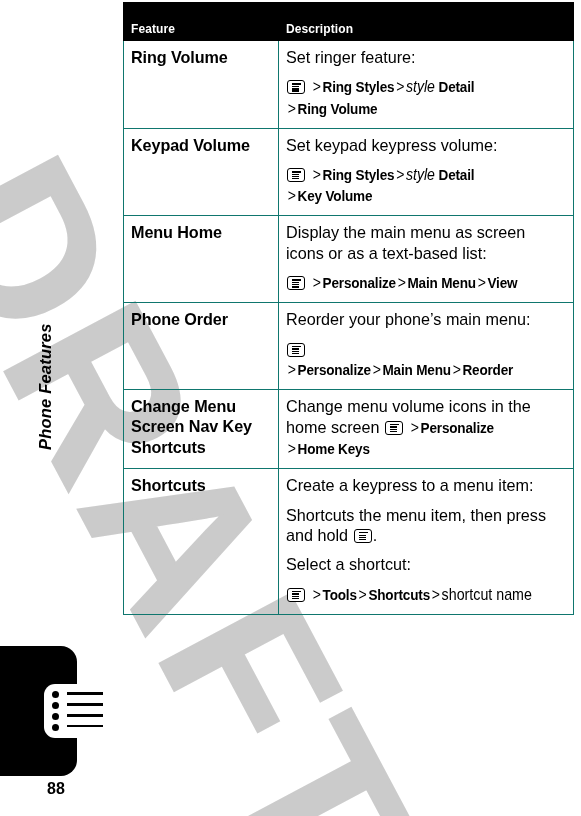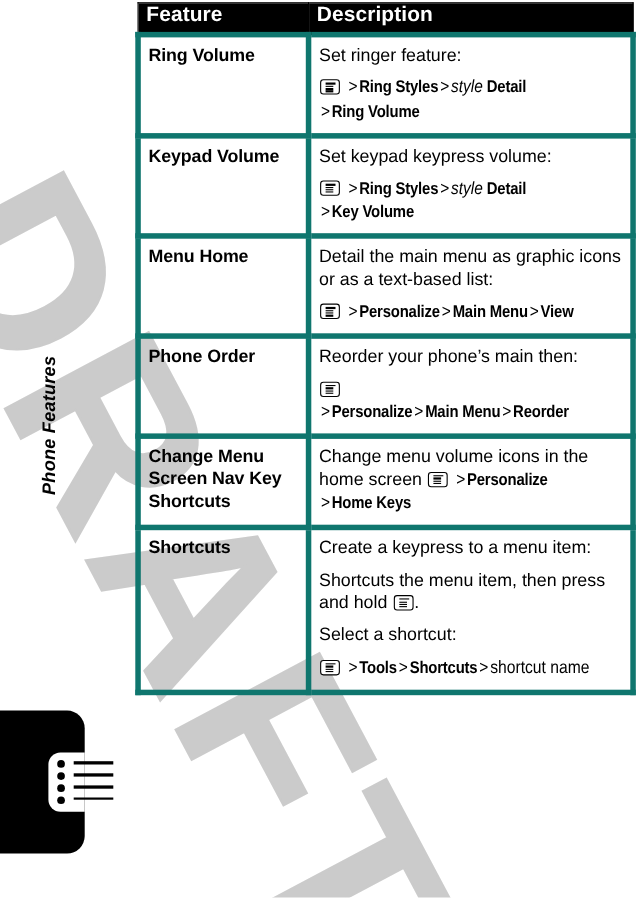--- a/index.html
+++ b/index.html
@@ -115,50 +115,50 @@
     background: #000;
   }
   .tab-lines i:nth-child(1){ top: 3px;  height: 3.4px; }
   .tab-lines i:nth-child(2){ top: 14px; height: 3.4px; }
   .tab-lines i:nth-child(3){ top: 25px; height: 3.4px; }
   .tab-lines i:nth-child(4){ top: 36px; height: 2.4px; }
 
   .page-number {
     position: absolute;
     left: 47px;
-    top: 760px;
+    top: 780px;
     font-size: 16px;
     font-weight: bold;
     color: #000;
   }
 
   
   .feature-table {
     position: absolute;
     left: 123px;
     top: 2px;
     width: 450px;
     border-collapse: collapse;
     z-index: 2;
     table-layout: fixed;
   }
   .feature-table th,
   .feature-table td {
-    border: 5px solid #0f766e;
+    border: 1px solid #0f766e;
     vertical-align: top;
     padding: 0;
   }
   .feature-table thead th {
     background: #000;
     color: #fff;
     border: 1px solid #000;
-    font-size: 19px;
+    font-size: 12px;
     font-weight: bold;
     text-align: left;
-    padding: 0 0 4px 7px;
+    padding: 19px 0 4px 7px;
     letter-spacing: 0.1px;
   }
   .col-feature { width: 155px; }
   .col-desc    { width: 295px; }
 
   td.cell-feature {
     font-size: 16.2px;
     font-weight: bold;
     line-height: 1.24;
     padding: 6px 6px 8px 7px;
@@ -301,34 +301,34 @@
             <span class="sep">&gt;</span><span>Key Volume</span>
           </span>
         </p>
       </td>
     </tr>
 
 
     <tr>
       <td class="cell-feature">Menu Home</td>
       <td class="cell-desc">
-        <p>Detail the main menu as graphic icons or as a text-based list:</p>
+        <p>Display the main menu as screen icons or as a text-based list:</p>
         <p>
           <span class="menu-icon"><b></b><b></b><b></b><b></b></span>
           <span class="path">
             <span class="sep">&gt;</span><span>Personalize</span><span class="sep">&gt;</span><span>Main Menu</span><span class="sep">&gt;</span><span>View</span>
           </span>
         </p>
       </td>
     </tr>
 
     <tr>
       <td class="cell-feature">Phone Order</td>
       <td class="cell-desc">
-        <p>Reorder your phone’s main then:</p>
+        <p>Reorder your phone’s main menu:</p>
         <p>
           <span class="menu-icon"><b></b><b></b><b></b><b></b></span>
           <span class="path">
             <span class="sep">&gt;</span><span>Personalize</span><span class="sep">&gt;</span><span>Main Menu</span><span class="sep">&gt;</span><span>Reorder</span>
           </span>
         </p>
       </td>
     </tr>
 
     <tr>

